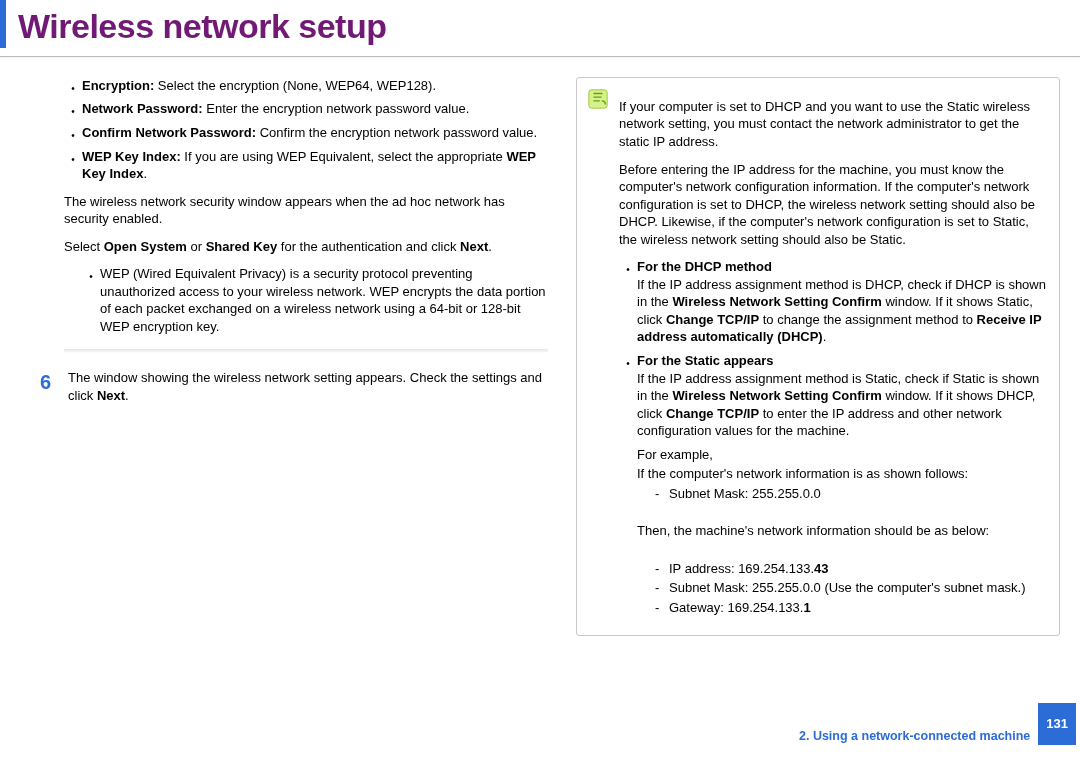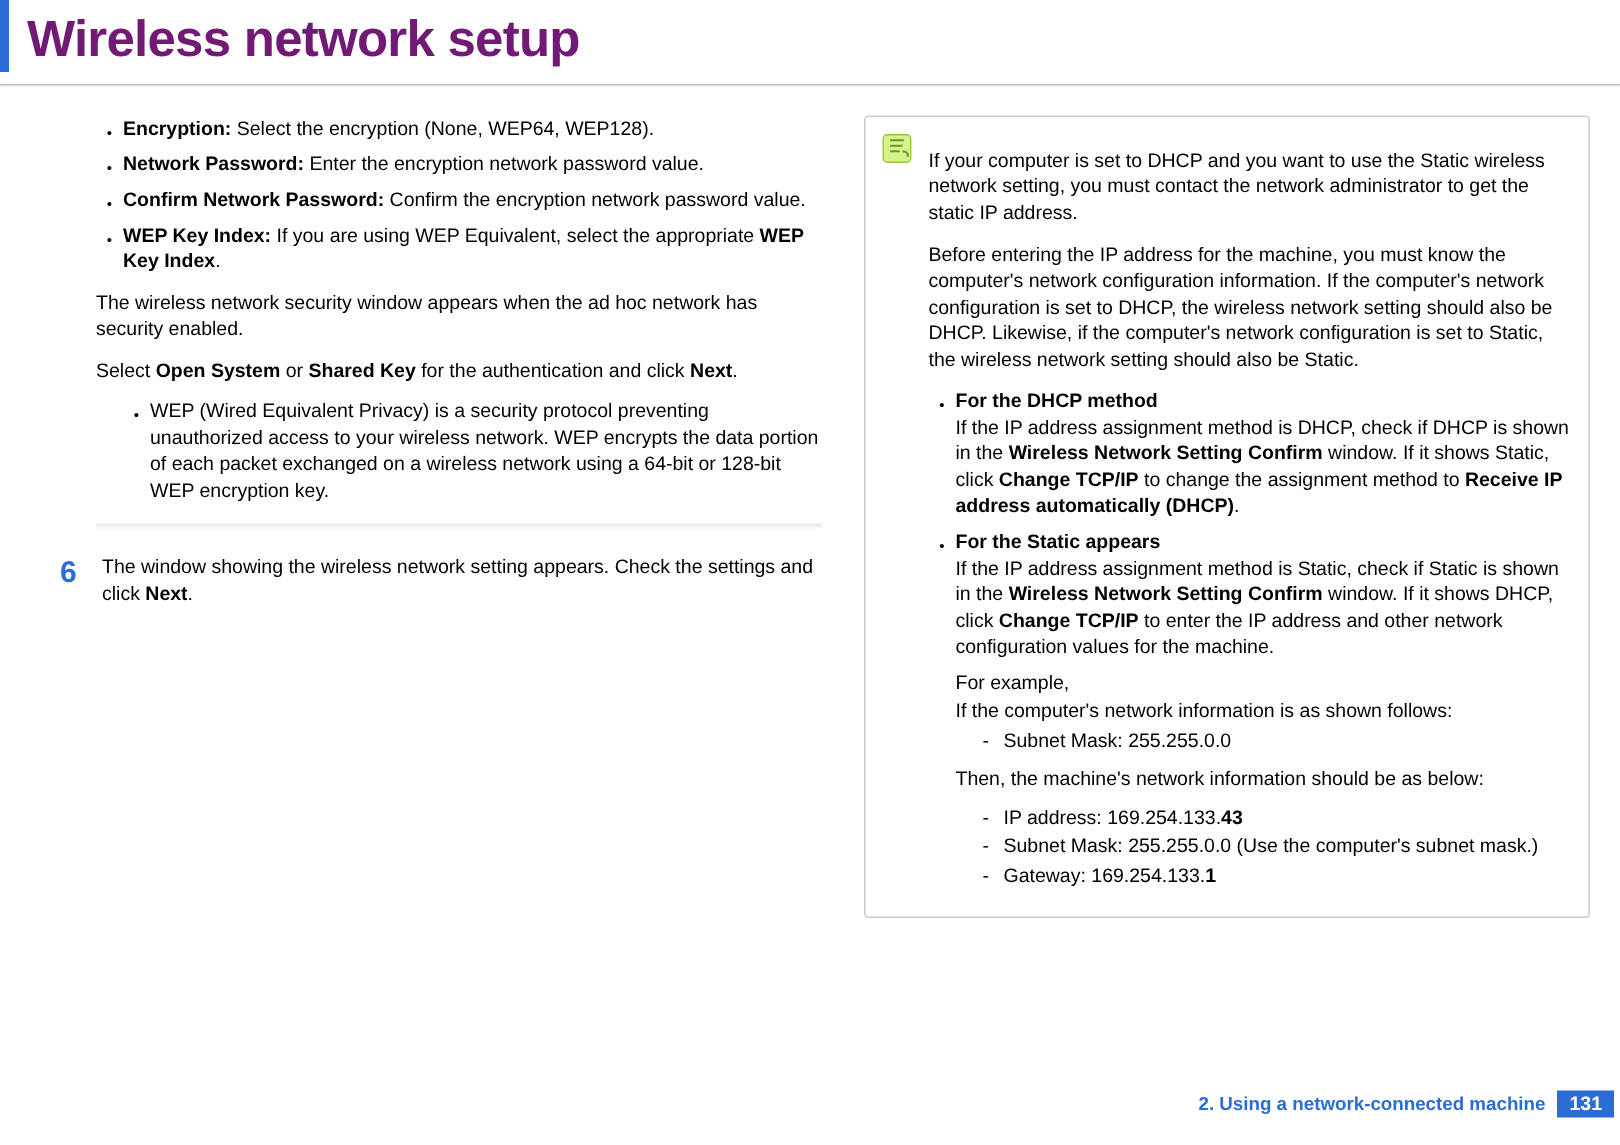--- a/index.html
+++ b/index.html
@@ -127,21 +127,21 @@
   }
   .footer-text {
     color: #2b6cd6;
     font-weight: 700;
     font-size: 12.5px;
   }
   .footer-page {
     background: #2b6cd6;
     color: #fff;
     font-weight: 700;
-    padding: 0 8px;
+    padding: 12px 8px;
     font-size: 13px;
   }
 </style>
 </head>
 <body>
 
 <div class="accent-bar"></div>
 <div class="page-title">Wireless network setup</div>
 <hr class="title-underline">
 
@@ -212,21 +212,21 @@
         <div class="bullet-dot"></div>
         <div class="bullet-text">
           <span class="bold">For the Static appears</span><br>
           <span>If the IP address assignment method is Static, check if Static is shown in the </span><span class="bold">Wireless Network Setting Confirm</span><span> window. If it shows DHCP, click </span><span class="bold">Change TCP/IP</span><span> to enter the IP address and other network configuration values for the machine.</span>
           <div class="para" style="margin:6px 0 2px 0">For example,</div>
           <div>If the computer's network information is as shown follows:</div>
           <div class="dash-line">
               <div class="dash-mark"></div>
               <div><span>Subnet Mask: </span><span>255.255.0.0</span></div>
             </div>
-          <div style="margin:8px 0">Then, the machine's network information should be as below:</div>
+          <div style="margin:20px 0">Then, the machine's network information should be as below:</div>
           <div class="dash-line">
               <div class="dash-mark"></div>
               <div><span>IP address: 169.254.133.</span><span class="bold">43</span></div>
             </div>
           <div class="dash-line">
               <div class="dash-mark"></div>
               <div>Subnet Mask: 255.255.0.0 (Use the computer's subnet mask.)</div>
             </div>
           <div class="dash-line">
               <div class="dash-mark"></div>

